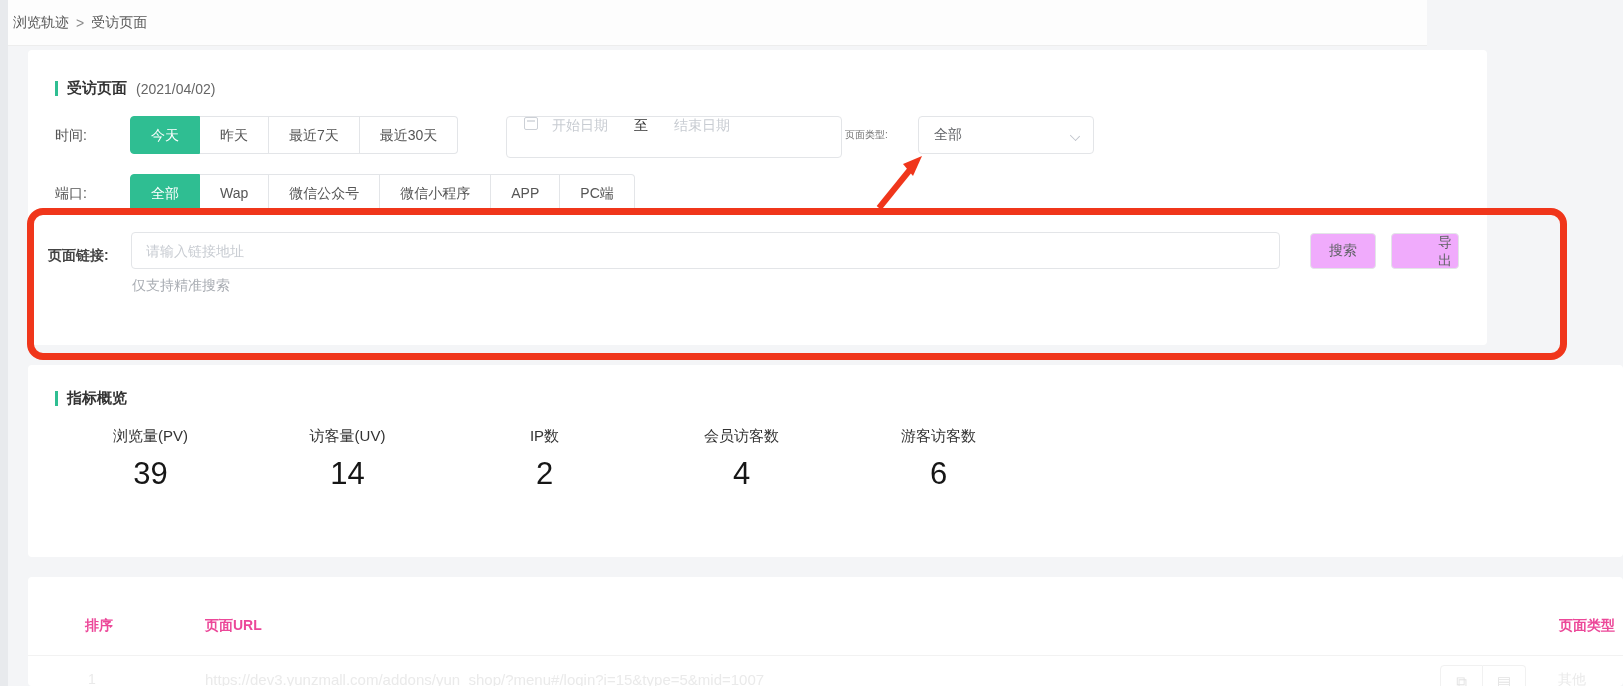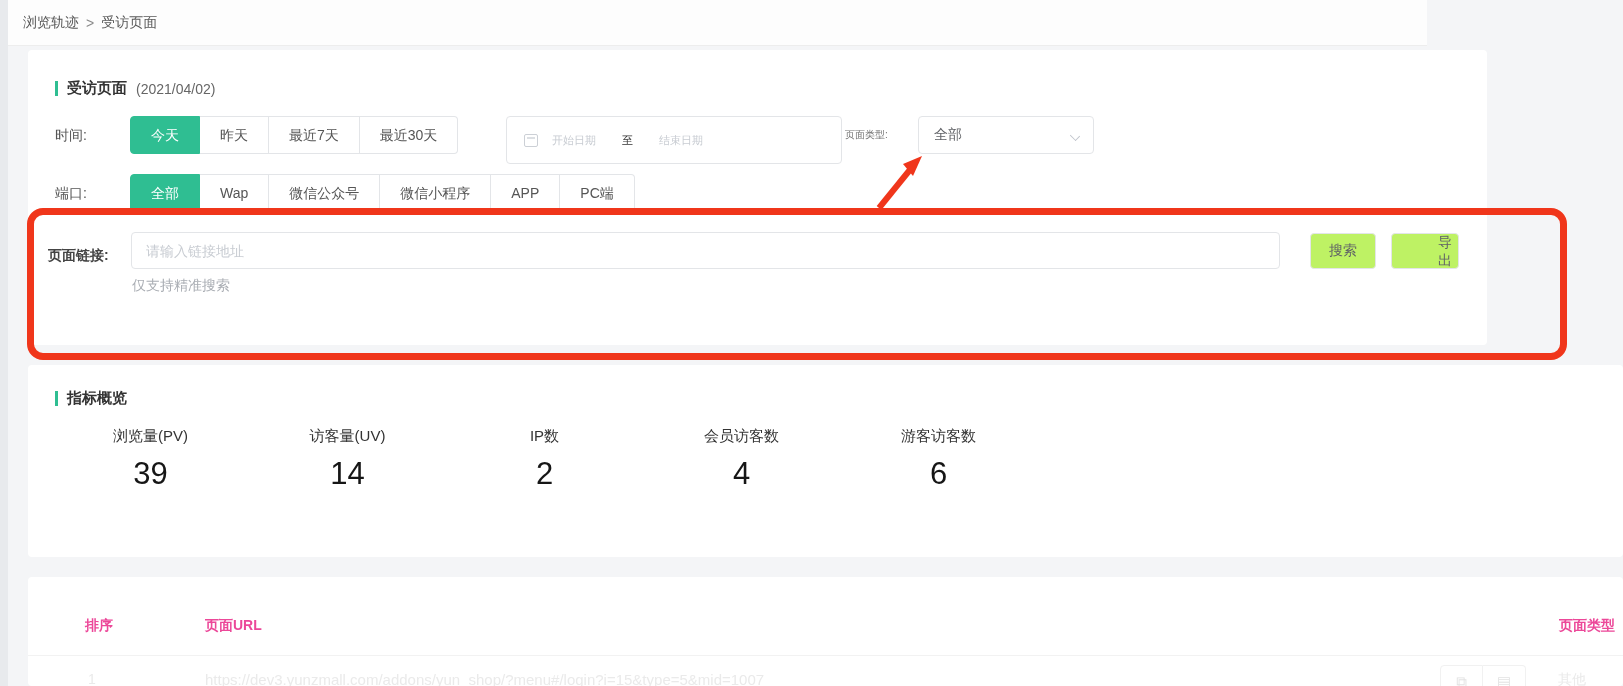--- a/index.html
+++ b/index.html
@@ -3,21 +3,21 @@
 <meta charset="utf-8">
 <style>
   * { margin:0; padding:0; box-sizing:border-box; }
   body { font-family:"Liberation Sans","DejaVu Sans",sans-serif; background:#f4f5f7; }
   .page { position:relative; width:1623px; height:686px; background:#f4f5f7; overflow:hidden; }
   .left-strip { position:absolute; left:0; top:0; width:8px; height:686px; background:#e8eaed; }
 
   
   .topbar { position:absolute; left:8px; top:0; width:1419px; height:46px;
             background:linear-gradient(to right,#fdfdfd 1479px,#f2f2f4 1479px);
-            border-bottom:1px solid #ededed; display:flex; align-items:center; padding-left:15px;
+            border-bottom:1px solid #ededed; display:flex; align-items:center; padding-left:5px;
             font-size:14px; color:#595959; }
   .topbar .sep { margin:0 7px; color:#8a8a8a; }
 
   .card { position:absolute; background:#fff; border-radius:4px; }
   .card1 { left:28px; top:50px; width:1459px; height:295px; }
   .card2 { left:28px; top:365px; width:1595px; height:192px; }
   .card3 { left:28px; top:577px; width:1595px; height:109px; }
 
   .sec-title { position:absolute; display:flex; align-items:center; }
   .green-bar { width:3px; height:15px; background:#2fbe92; margin-right:9px; }
@@ -27,43 +27,43 @@
   .row-label { position:absolute; font-size:14px; color:#555; line-height:38px; }
 
   .btn-group { position:absolute; display:flex; height:38px; }
   .btn-group .gbtn { height:38px; line-height:36px; padding:0 20px; font-size:14px; color:#555;
                      background:#fff; border:1px solid #e3e5e8; border-left:none; cursor:pointer;
                      white-space:nowrap; }
   .btn-group .gbtn:first-child { border-left:1px solid #e3e5e8; border-radius:4px 0 0 4px; }
   .btn-group .gbtn:last-child { border-radius:0 4px 4px 0; }
   .btn-group .gbtn.active { background:#2fbe92; color:#fff; border-color:#2fbe92; }
 
-  .date-range { position:absolute; left:478px; top:66px; width:336px; height:48px;
-                border:1px solid #e3e5e8; border-radius:4px; display:flex; align-items:center;
-                font-size:11px; background:#fff; }
+  .date-range { position:absolute; left:478px; top:66px; width:336px; height:42px;
+                border:1px solid #e3e5e8; border-radius:4px; display:flex; align-items:flex-start;
+                font-size:14px; background:#fff; }
   .cal-icon { width:14px; height:13px; border:1px solid #ccd0d6; border-radius:2px;
               margin:0 14px 0 17px; position:relative; }
   .cal-icon::before { content:""; position:absolute; left:2px; right:2px; top:2px; height:2px; background:#dcdfe3; }
   .ph { color:#c8ccd2; }
   .to-label { color:#333; margin:0 26px 0 26px; }
 
   .select-label { position:absolute; left:817px; top:66px; font-size:10px; color:#737373; line-height:38px; }
   .select-box { position:absolute; left:890px; top:66px; width:176px; height:38px;
                 border:1px solid #e3e5e8; border-radius:4px; background:#fff;
                 display:flex; align-items:center; padding-left:15px; font-size:14px; color:#606266; }
   .chev { position:absolute; right:14px; top:15px; width:8px; height:8px;
           border-right:1px solid #c0c4cc; border-bottom:1px solid #c0c4cc; transform:rotate(45deg) scaleY(.8); }
 
   .link-label { position:absolute; left:20px; top:187px; width:80px; font-size:14px; font-weight:bold;
                 color:#444; line-height:36px; }
   .link-input { position:absolute; left:103px; top:182px; width:1149px; height:37px;
                 border:1px solid #e3e5e8; border-radius:4px; padding:0 14px; font-size:14px;
                 color:#333; outline:none; font-family:inherit; }
   .link-input::placeholder { color:#c8ccd2; }
-  .plain-btn { position:absolute; top:183px; height:36px; background:#bef264; border:1px solid #e3e5e8;
+  .plain-btn { position:absolute; top:183px; height:36px; background:#f0abfc; border:1px solid #e3e5e8;
                border-radius:4px; font-size:14px; color:#606266; cursor:pointer; font-family:inherit; }
   .btn-search { left:1282px; width:66px; }
   .btn-export { left:1363px; width:68px;padding-left:40px; }
   .hint { position:absolute; left:104px; top:227px; font-size:14px; color:#a9adb3; }
 
   
   .metrics { position:absolute; left:24px; top:62px; display:flex; }
   .metric { width:197px; text-align:center; }
   .metric .ml { font-size:15px; color:#333; }
   .metric .mv { font-size:31px; color:#161616; margin-top:10px; }

